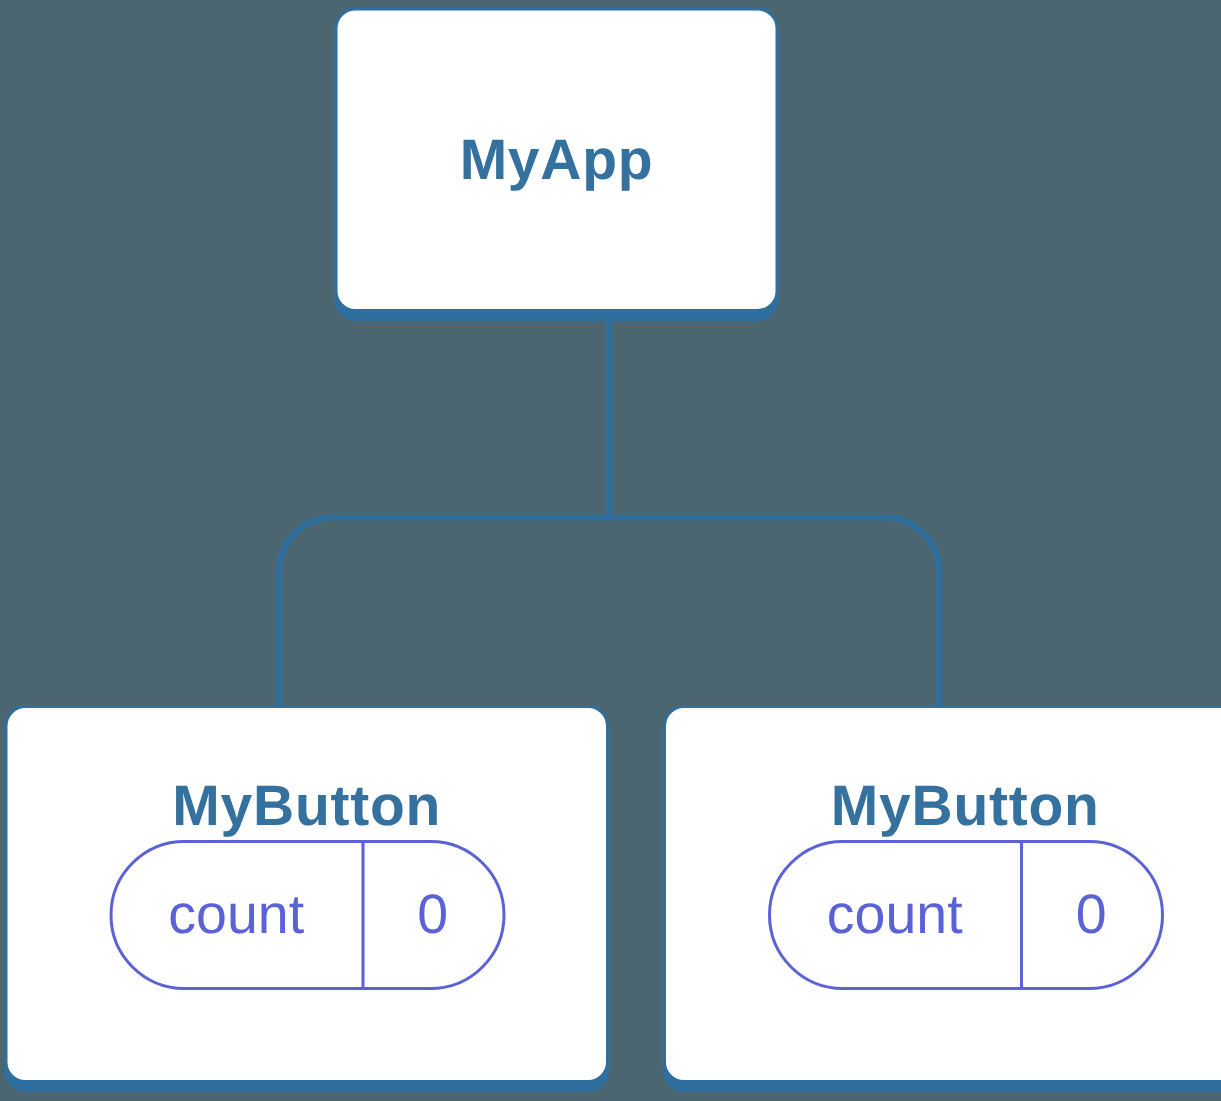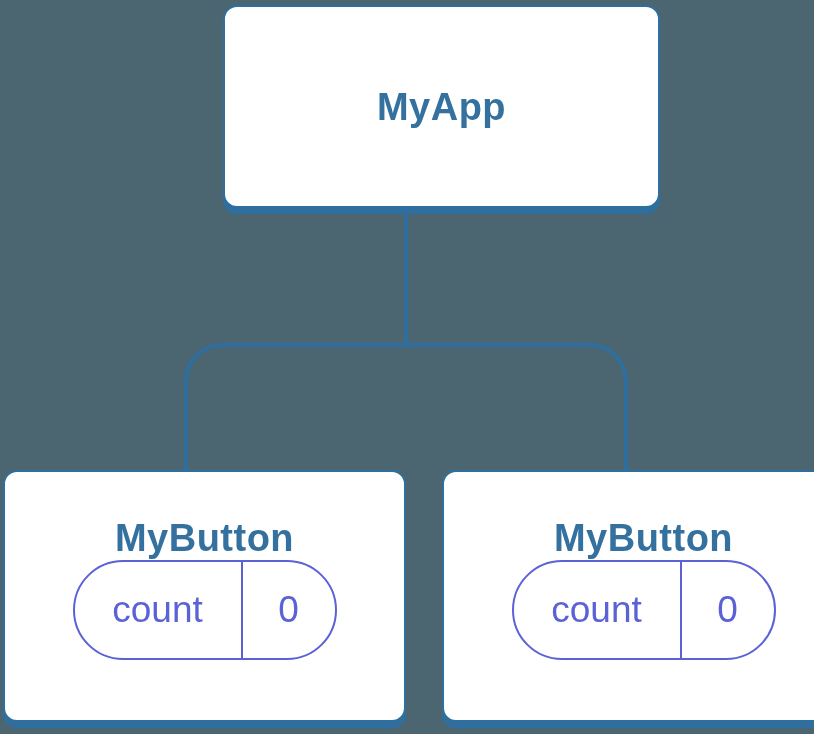--- a/index.html
+++ b/index.html
@@ -19,21 +19,21 @@
     position: absolute;
     box-sizing: border-box;
     background: #ffffff;
     border: 2px solid var(--node, #2F6F9F);
     border-radius: 14px;
     box-shadow: 0 6px 0 var(--node, #2F6F9F);
   }
   .node-root {
     left: 223px;
     top: 5px;
-    width: 437px;
+    width: 296px;
     height: 203px;
     display: flex;
     align-items: center;
     justify-content: center;
   }
   .node-title {
     color: var(--node_text, #35719F);
     font-size: 38px;
     font-weight: 600;
     letter-spacing: 0.5px;

